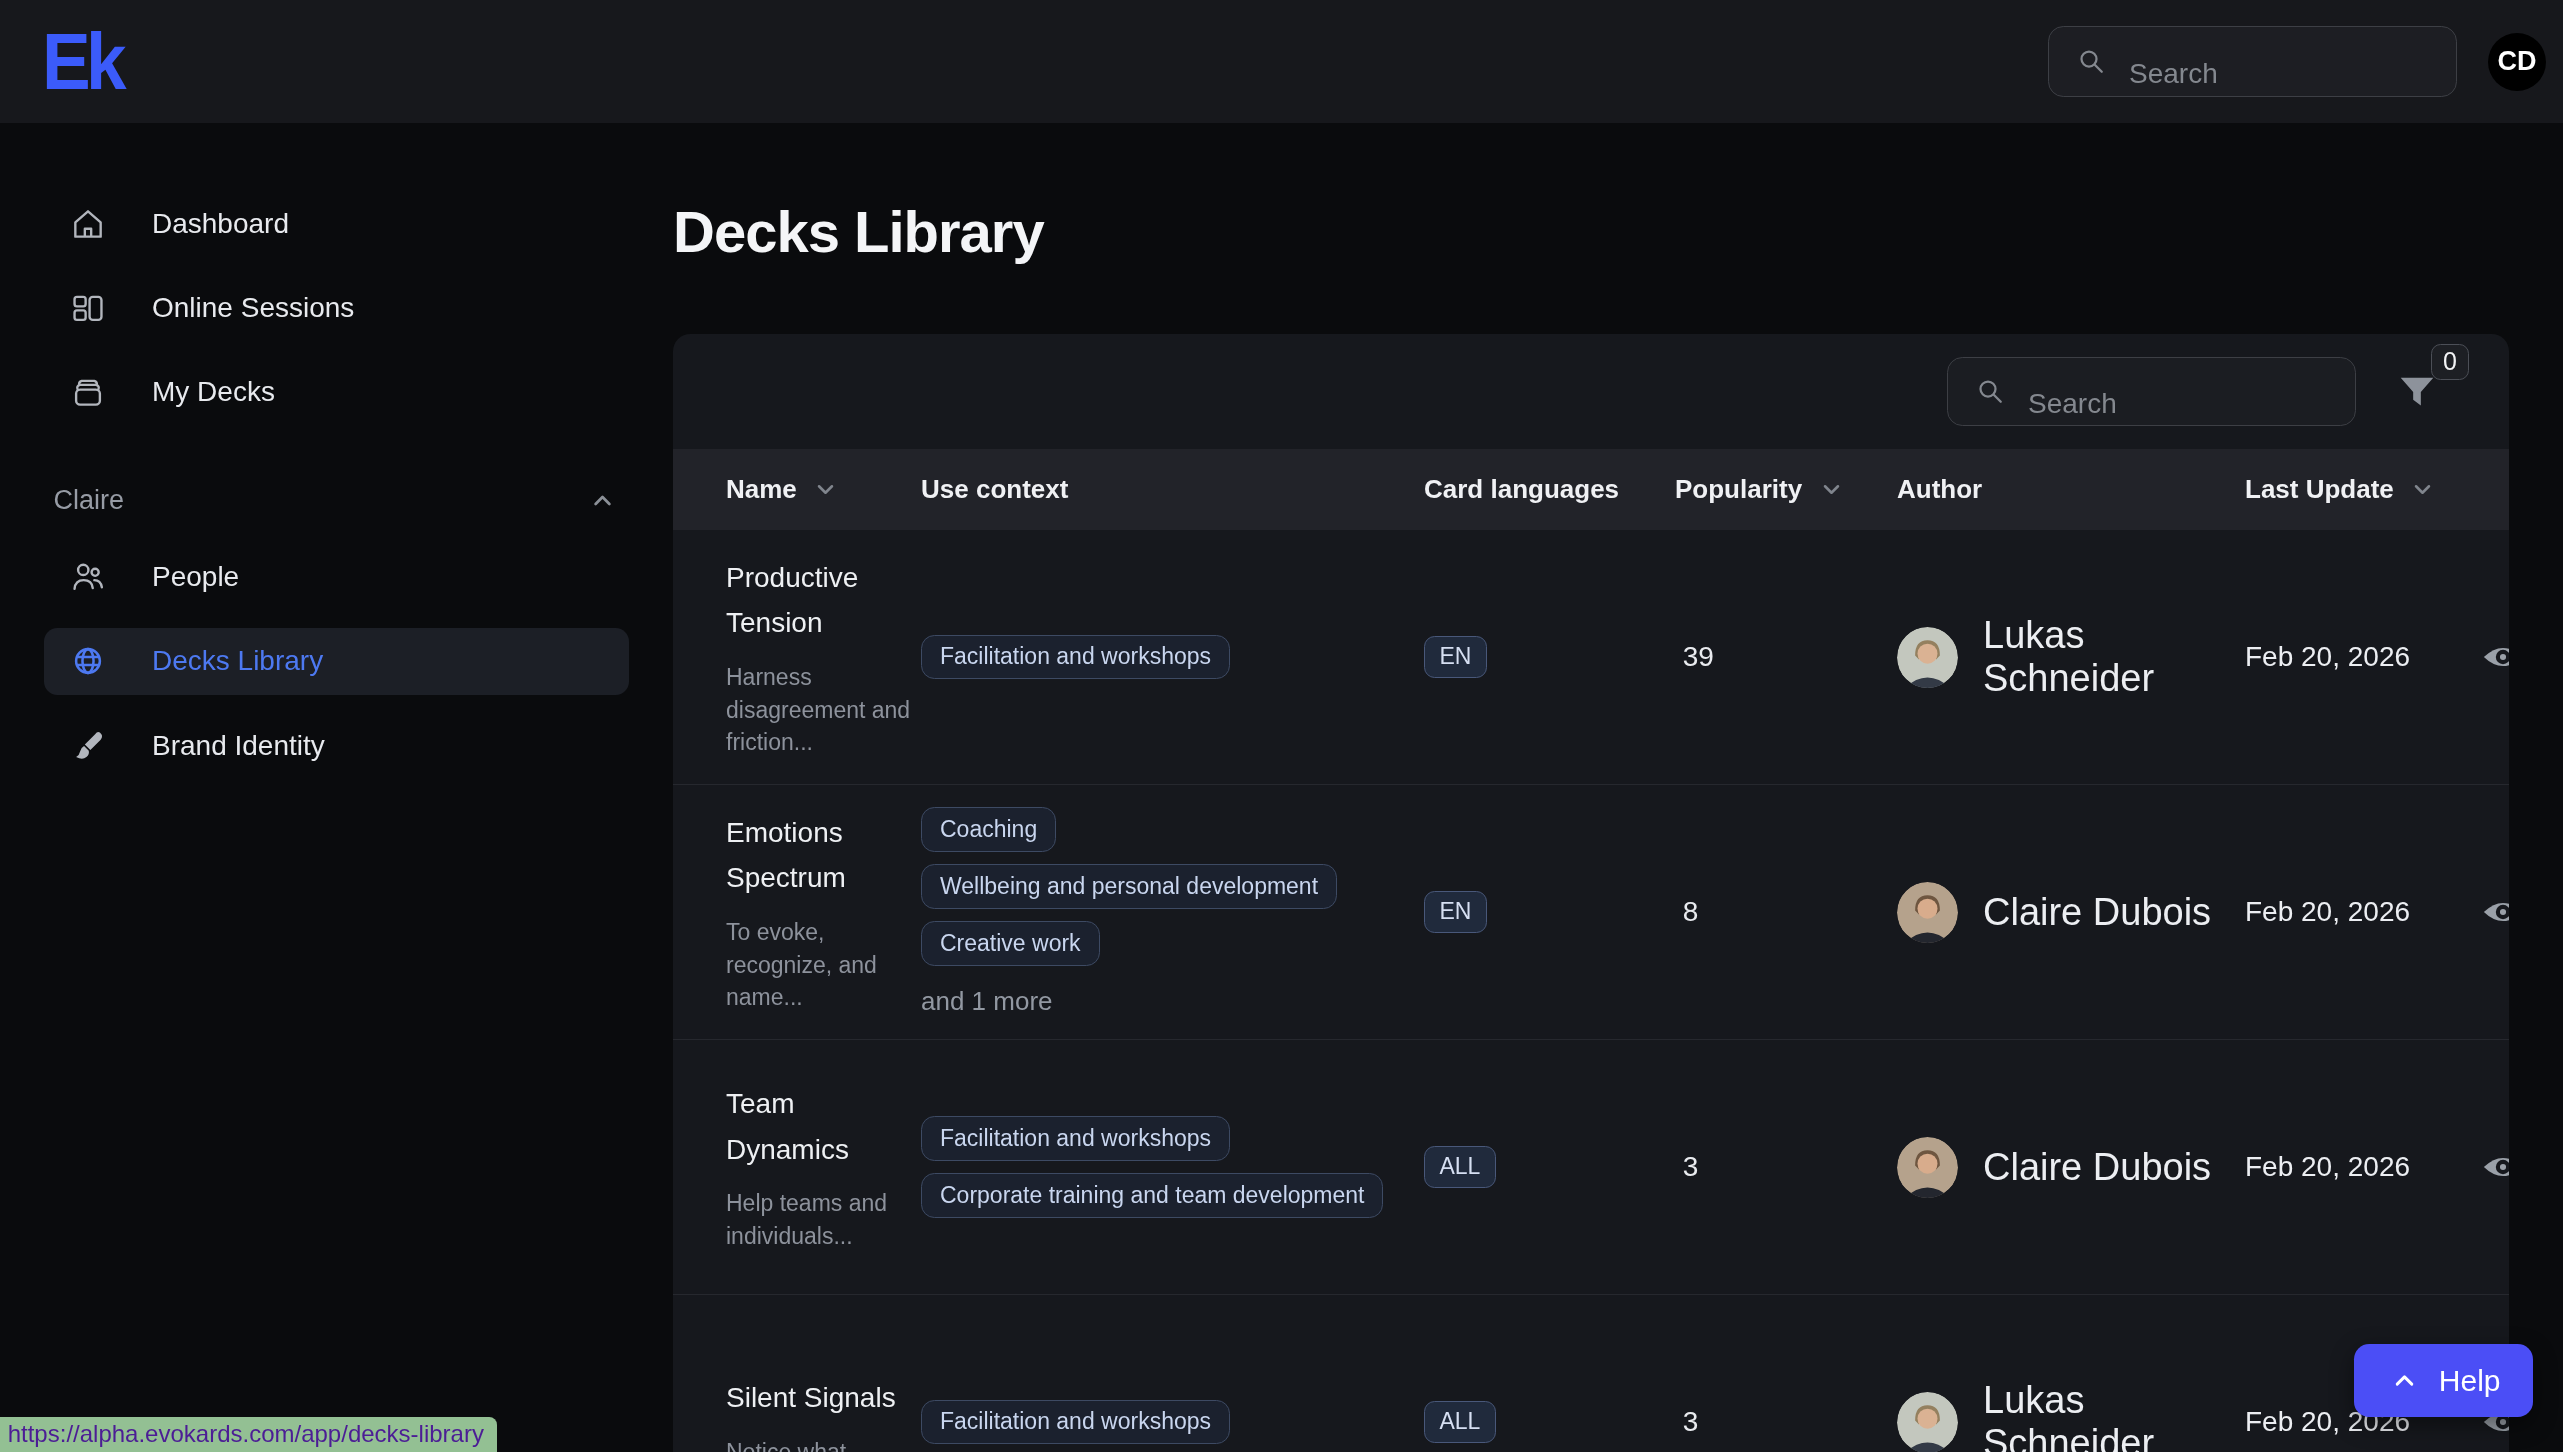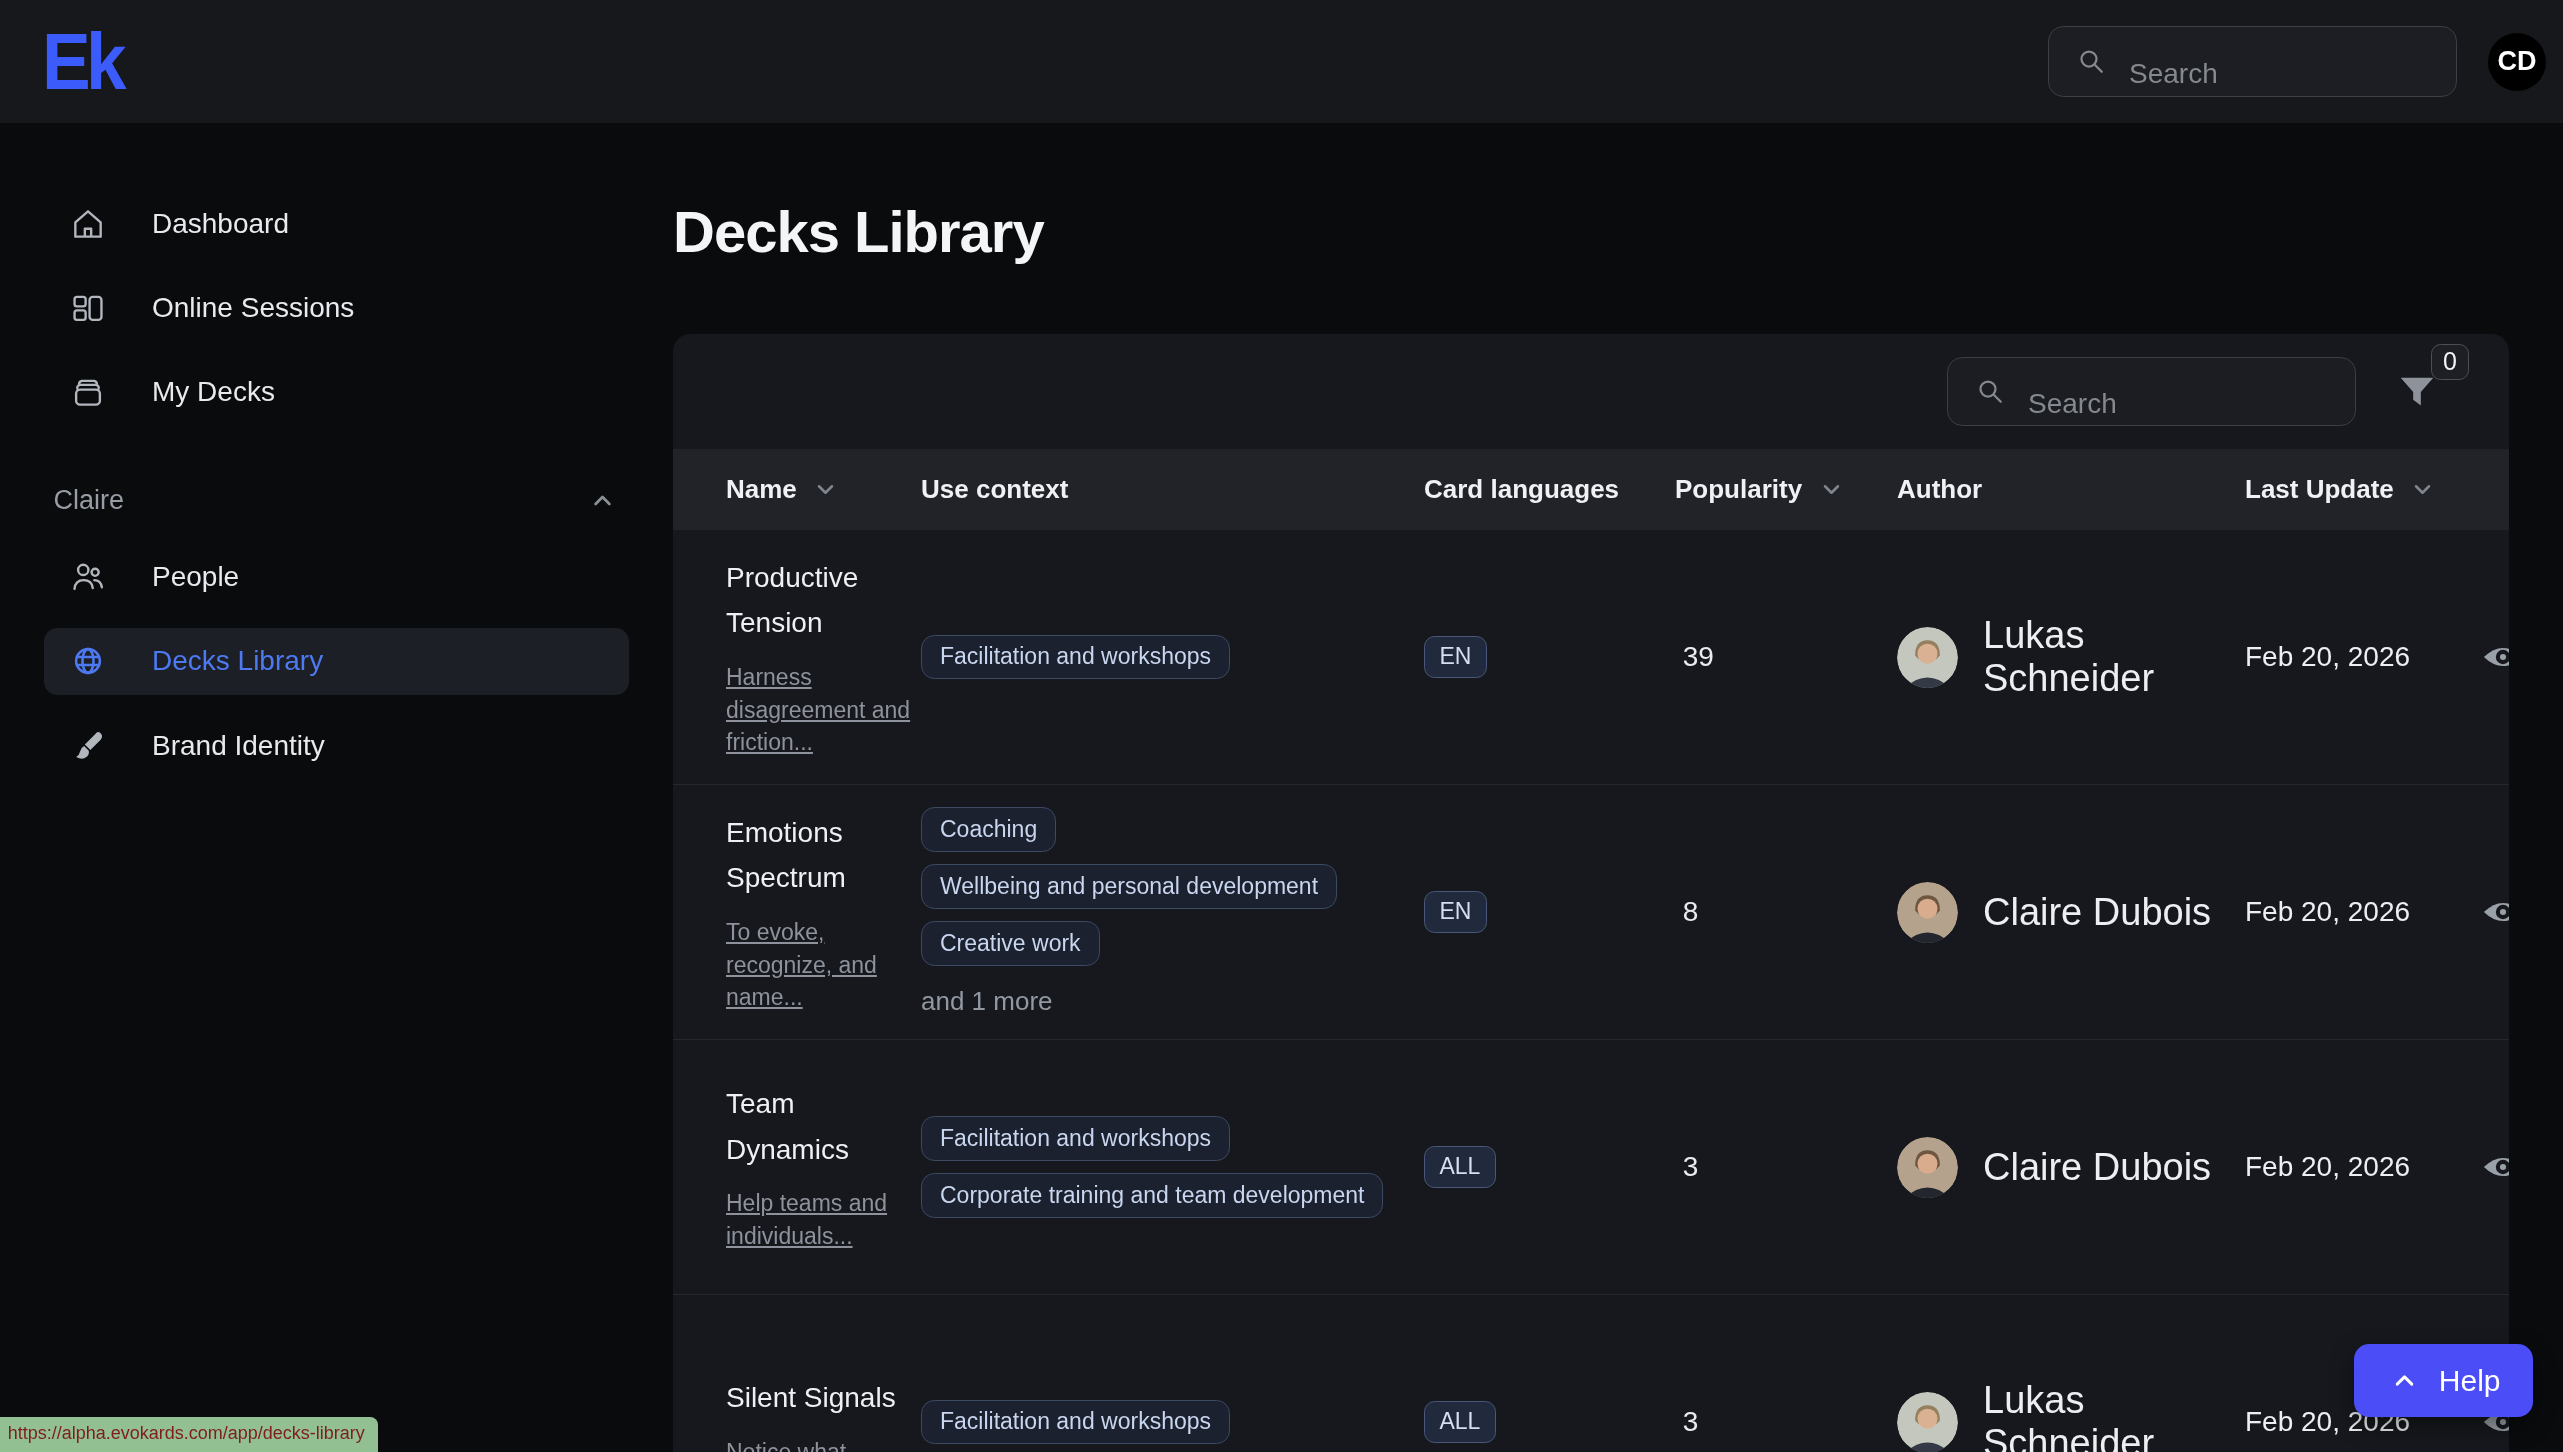--- a/index.html
+++ b/index.html
@@ -74,21 +74,21 @@
     display:grid;
     grid-template-columns:195px 503px 251px 222px 348px 240px 1fr;
     padding-left:53px; align-items:center;
   }
   .thead { background:#222329; height:81px; font-size:26px; font-weight:700; color:#f0f1f4; }
   .th { display:flex; align-items:center; gap:13.4px; }
   .th .sort { color:#80858d; display:flex; }
   .trow { min-height:255px; border-bottom:1px solid #26282e; position:relative; cursor:pointer; }
   .name-cell { width:187px; }
   .deck-name { font-size:28px; color:#eef0f3; line-height:1.62; font-weight:400; }
-  .deck-subtitle { margin-top:15.3px; font-size:23px; color:#8d929c; line-height:1.42;text-decoration:underline; }
+  .deck-subtitle { margin-top:15.3px; font-size:23px; color:#8d929c; line-height:1.42; }
   .tags-cell { display:flex; flex-direction:column; align-items:flex-start; gap:12.5px; padding-right:38px; }
   .tag {
     border:1.9px solid #3d4a63; background:#1b212e; color:#c9d6ef;
     font-size:23px; border-radius:13.4px; padding:8.6px 18px; white-space:nowrap; line-height:1.1;
   }
   .more-tags { color:#9298a2; font-size:26px; margin-top:7.7px; }
   .lang-badge {
     display:inline-flex; align-items:center; justify-content:center;
     border:1.9px solid #49587a; background:#202a3c; color:#d6dff2;
     font-size:23px; border-radius:10.6px; padding:7.7px 14.4px; line-height:1.1;
@@ -105,21 +105,21 @@
   }
   
   .help-btn {
     position:fixed; right:30px; bottom:35px; width:179px; height:73px;
     background:#4b4ef6; border-radius:15.3px; color:#fff; font-size:30px;
     display:flex; align-items:center; justify-content:center; gap:17.3px;
     cursor:pointer; z-index:10; box-shadow:0 7.7px 23px rgba(0,0,0,0.45);
   }
   .status-bar {
     position:fixed; left:0; bottom:0; height:35px; background:#93c093;
-    color:#7f1d1d; font-size:18px; display:flex; align-items:center;
+    color:#4c1d95; font-size:24px; display:flex; align-items:center;
     padding:0 13.4px 1.9px 7.7px; border-top-right-radius:7.7px; z-index:10;
   }
 </style>
 </head>
 <body>
 
 <svg width="0" height="0" style="position:absolute">
   <defs>
     <symbol id="i-home" viewBox="0 0 48 48">
         <path d="M8 22 L24 8 L40 22 V40 H8 Z" fill="none" stroke="currentColor" stroke-width="3" stroke-linejoin="round"></path>

